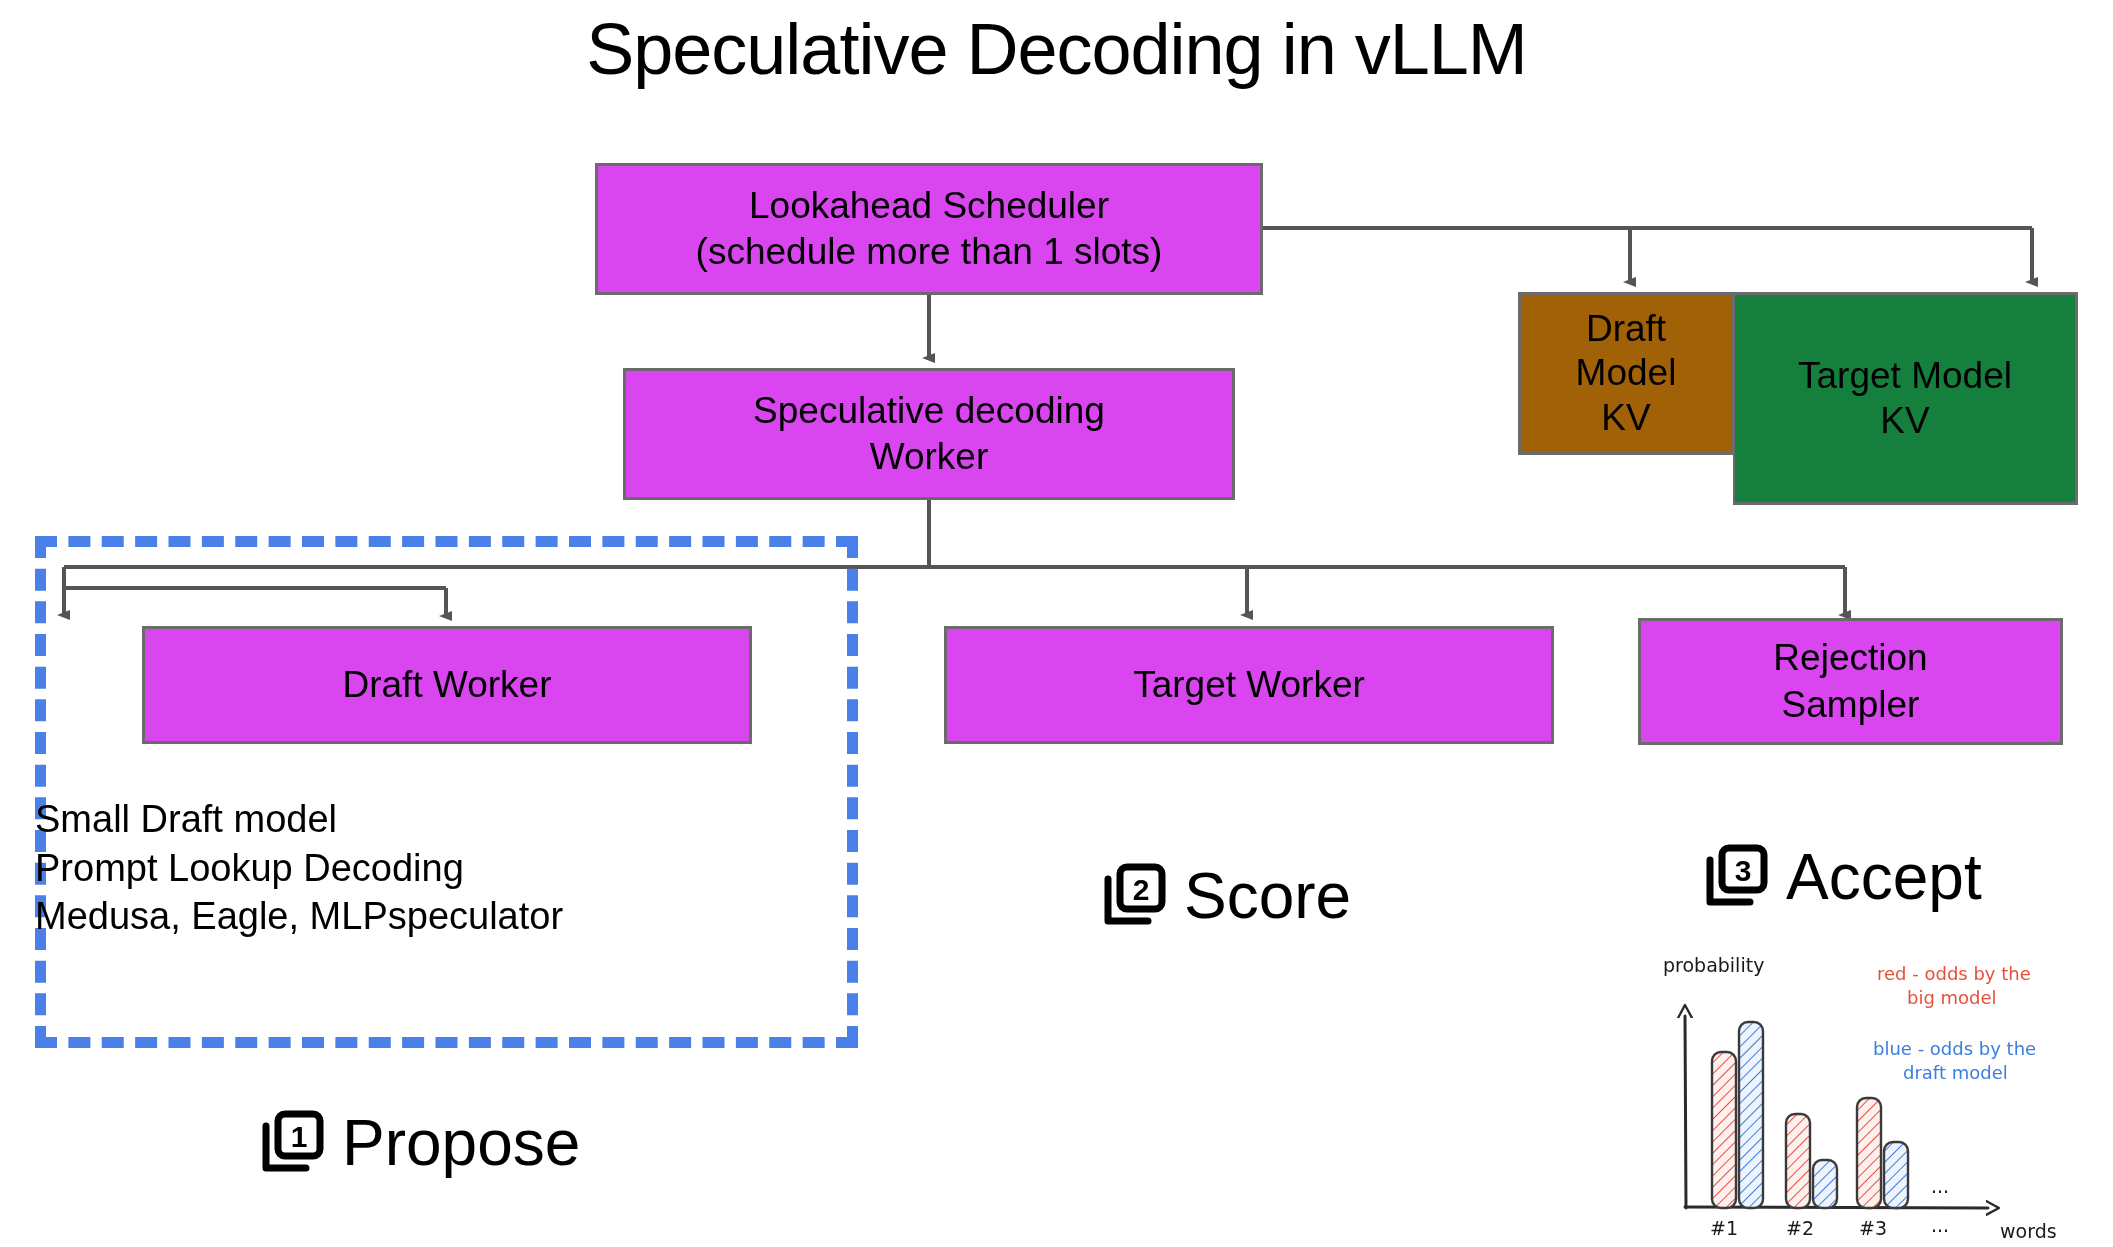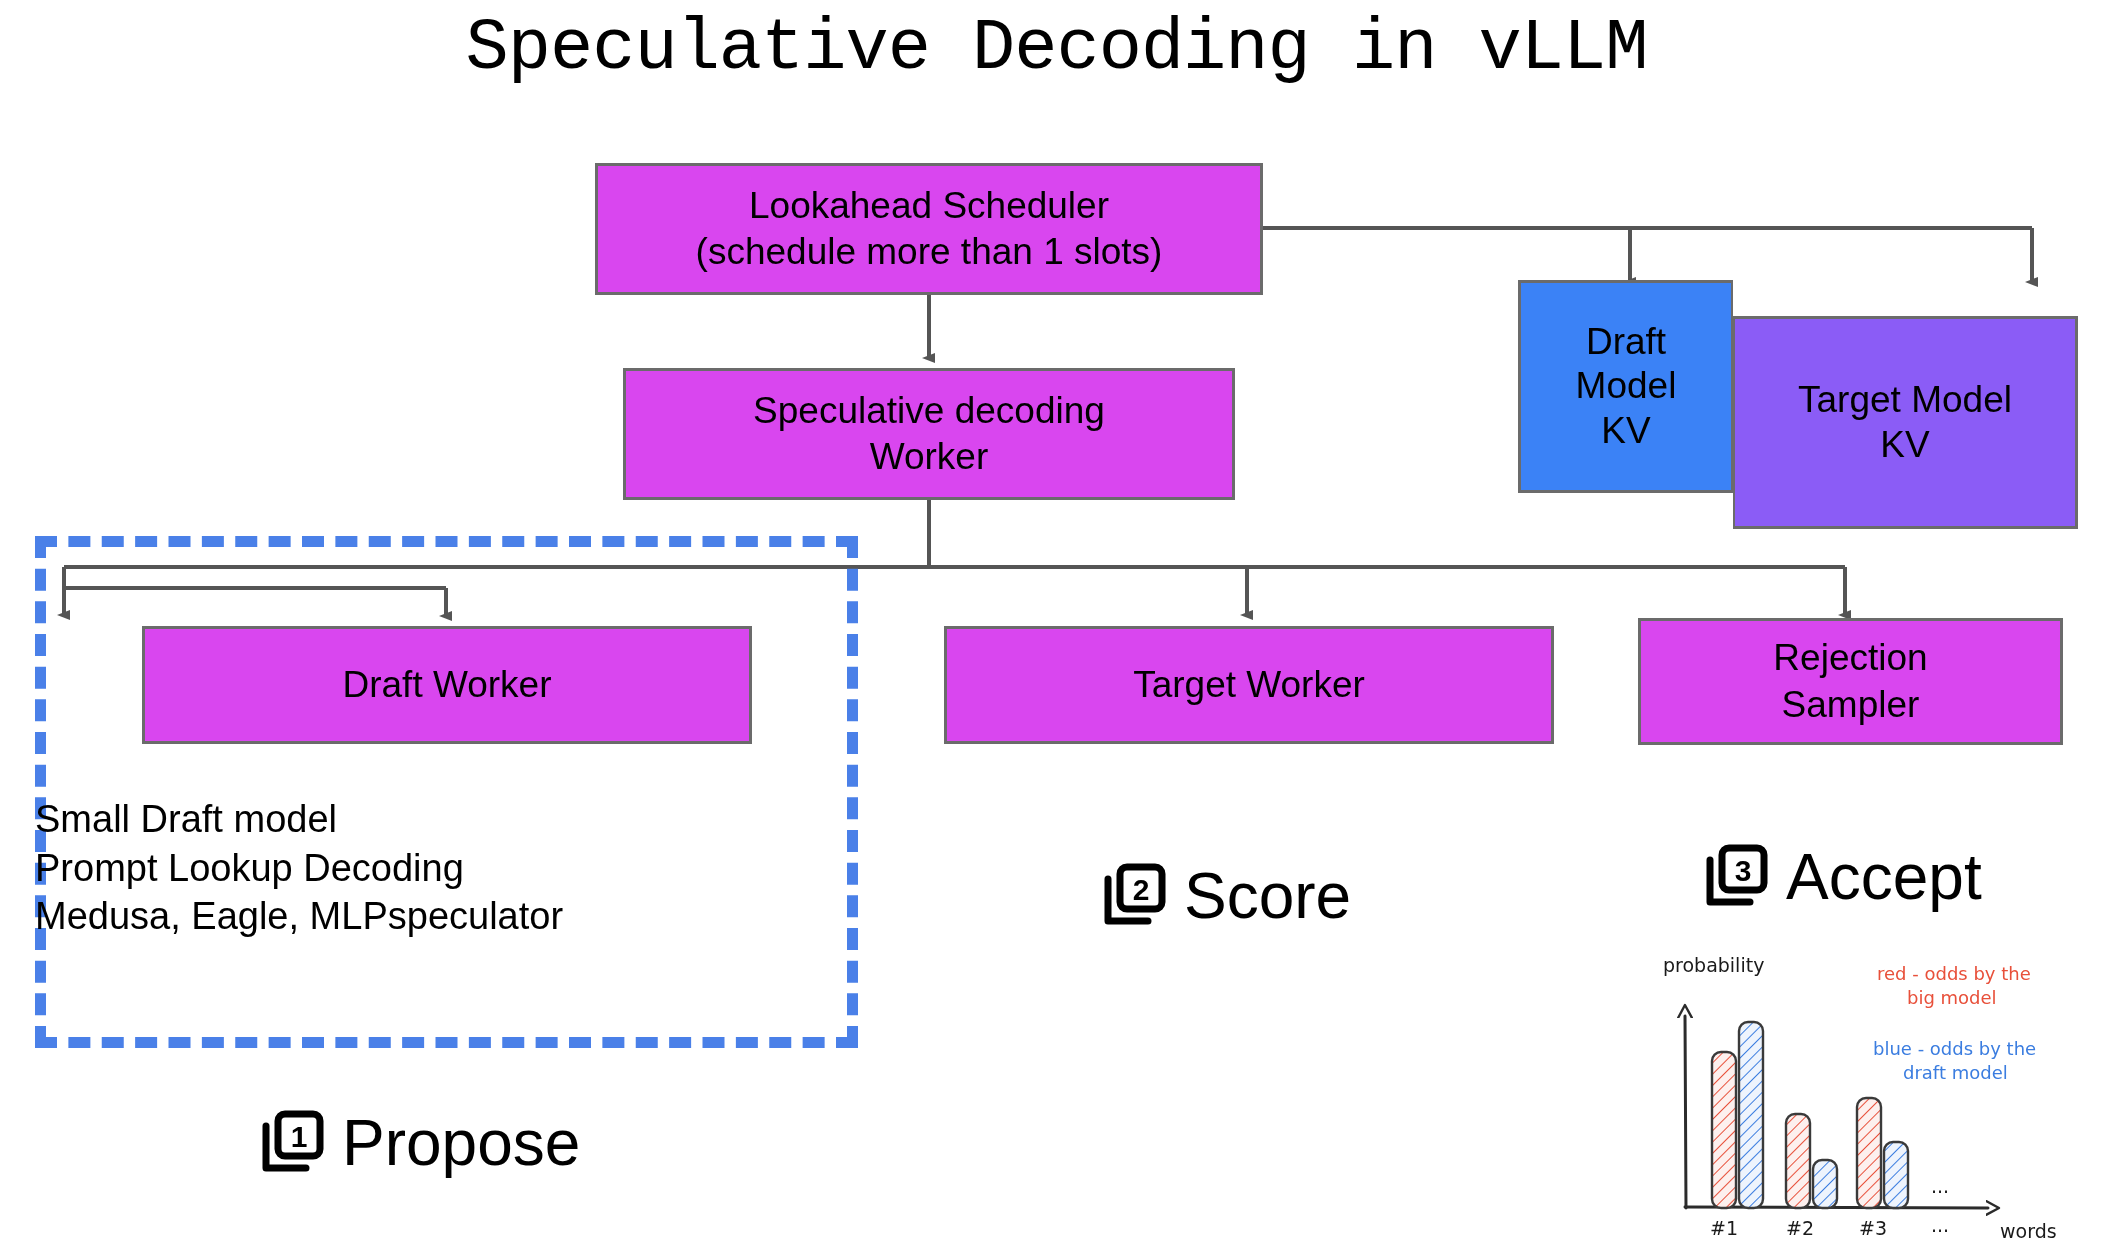--- a/index.html
+++ b/index.html
@@ -2,21 +2,21 @@
 <html><head>
 <meta charset="utf-8">
 <style>
   html,body{margin:0;padding:0;background:#ffffff;}
   body{width:2113px;height:1247px;overflow:hidden;font-family:"Liberation Sans",sans-serif;color:#000;}
   #stage{position:relative;width:2113px;height:1247px;background:#fff;}
 
   .title{
     position:absolute;left:0;top:8px;width:2113px;text-align:center;
     font-size:72px;font-weight:400;letter-spacing:-1px;color:#000;
-    font-family:Liberation Mono, monospace;
+    font-family:Liberation Sans, sans-serif;
   }
 
   .nbox{
     position:absolute;box-sizing:border-box;
     background:#d946ef;border:3px solid #6b6b6b;
     display:flex;align-items:center;justify-content:center;
     text-align:center;line-height:1.25;
     font-size:37px;font-weight:400;color:#000;
     white-space:pre-line;
   }
@@ -83,25 +83,25 @@
       <path d="M446,588 L446,616" marker-end="url(#arrow)"></path>
     </g>
   </svg>
 
   <div class="nbox" style="left:595px;top:163px;width:668px;height:132px;">Lookahead Scheduler
 (schedule more than 1 slots)</div>
 
   <div class="nbox" style="left:623px;top:368px;width:612px;height:132px;">Speculative decoding
 Worker</div>
 
-  <div class="kvbox" style="left:1518px;top:280px;width:215px;height:213px;background:#3b82f6;border-right-width:2px;">Draft
+  <div class="kvbox" style="left:1518px;top:292px;width:215px;height:163px;background:#a16207;border-right-width:2px;">Draft
 Model
 KV</div>
 
-  <div class="kvbox" style="left:1733px;top:292px;width:345px;height:213px;background:#8b5cf6;border-left-width:2px;margin-top:24px;">Target Model
+  <div class="kvbox" style="left:1733px;top:292px;width:345px;height:213px;background:#15803d;border-left-width:2px;">Target Model
 KV</div>
 
   <div class="dashbox" style="left:35px;top:536px;width:823px;height:512px;"></div>
 
   <div class="nbox" style="left:944px;top:626px;width:610px;height:118px;">Target Worker</div>
 
   <div class="nbox" style="left:142px;top:626px;width:610px;height:118px;">Draft Worker</div>
 
   <div class="nbox" style="left:1638px;top:618px;width:425px;height:127px;">Rejection
 Sampler</div>

